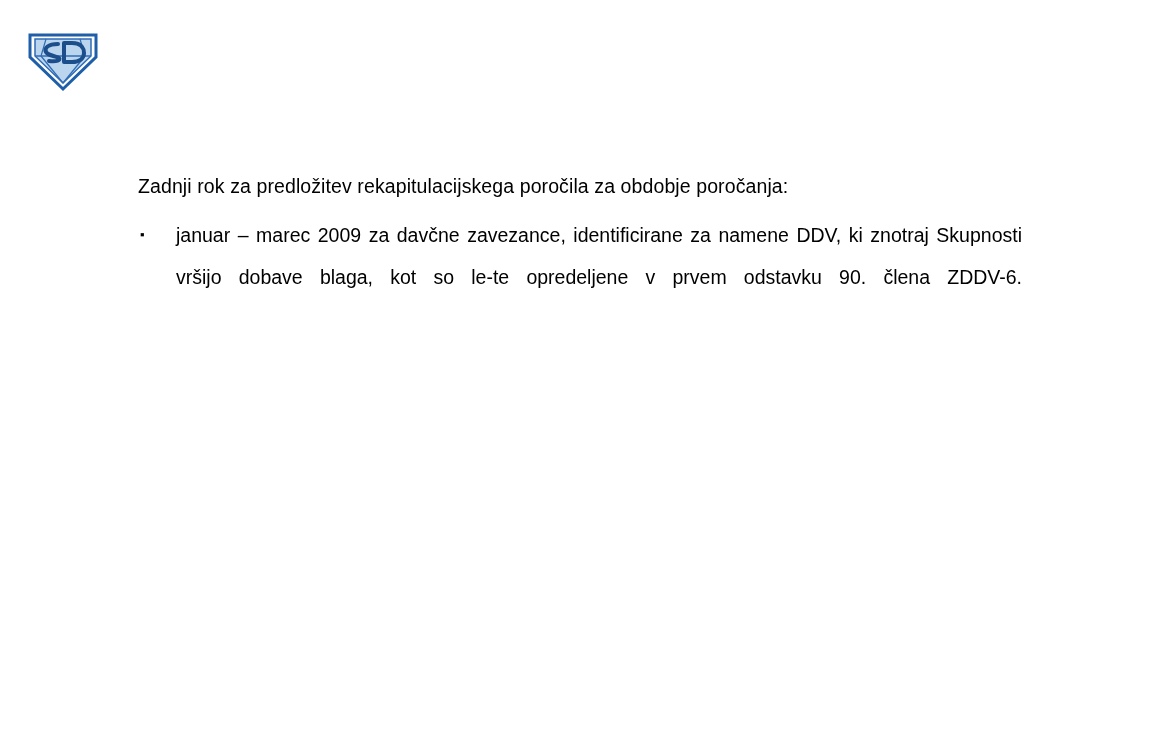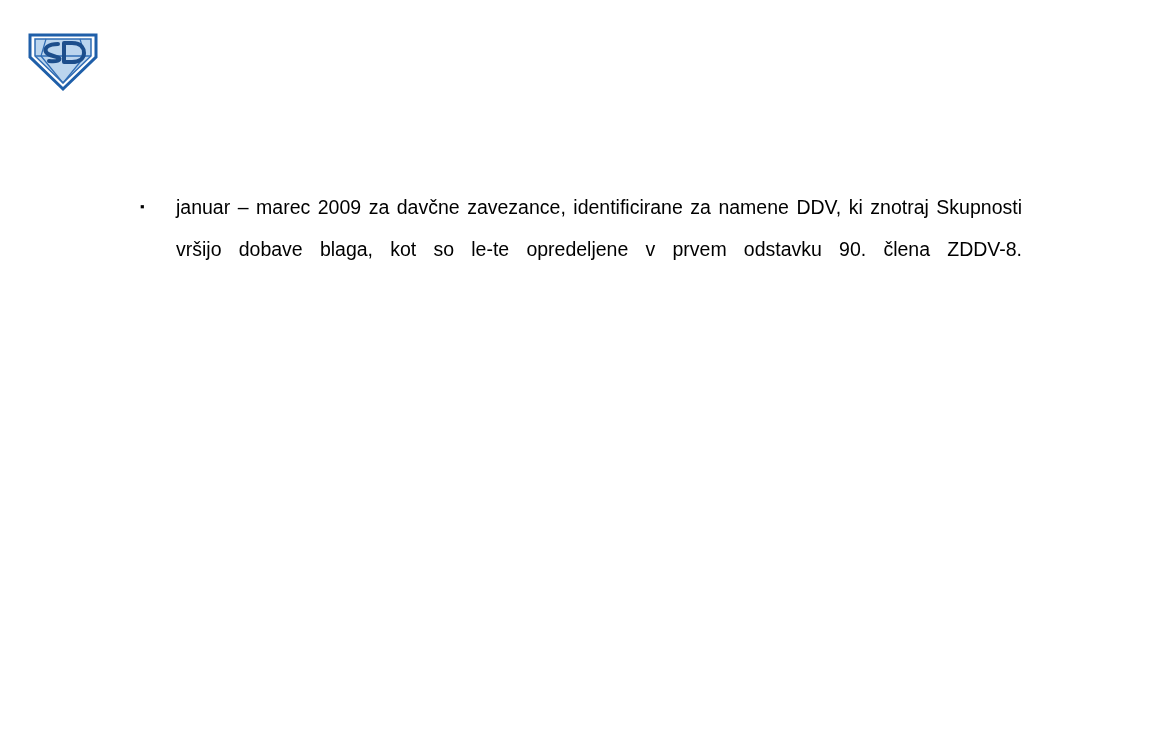--- a/index.html
+++ b/index.html
@@ -109,23 +109,24 @@
       <path d="M56 8 L61 25 L39 52" stroke="#2F6CB4" stroke-width="1.2" fill="none"></path>
 
       <path d="M34 13 C24 13 20 17 22 21 C24 25 33 25 35 27 C37 29 33 31 25 30" fill="none" stroke="#1C4E8C" stroke-width="4" stroke-linecap="round"></path>
 
       <path d="M40 12 L48 12 C58 12 60 18 60 22 C60 27 56 31 48 31 L40 31 Z" fill="none" stroke="#1C4E8C" stroke-width="4" stroke-linejoin="round"></path>
     </svg>
   </div>
 
   <div id="content">
 
+    <div class="lead-line">Zadnji rok za predložitev rekapitulacijskega poročila za obdobje poročanja:</div>
 
     <ul class="bullet-list">
       <li class="bullet-item">
         <span class="marker">▪</span>
-        <span class="btext">januar – marec 2009 za davčne zavezance, identificirane za namene DDV, ki znotraj Skupnosti vršijo dobave blaga, kot so le-te opredeljene v prvem odstavku 90. člena ZDDV-8.</span>
+        <span class="btext">januar – marec 2009 za davčne zavezance, identificirane za namene DDV, ki znotraj Skupnosti vršijo dobave blaga, kot so le-te opredeljene v prvem odstavku 90. člena ZDDV-6.</span>
       </li>
     </ul>
 
   </div>
 
 </div>
 
 </body></html>

